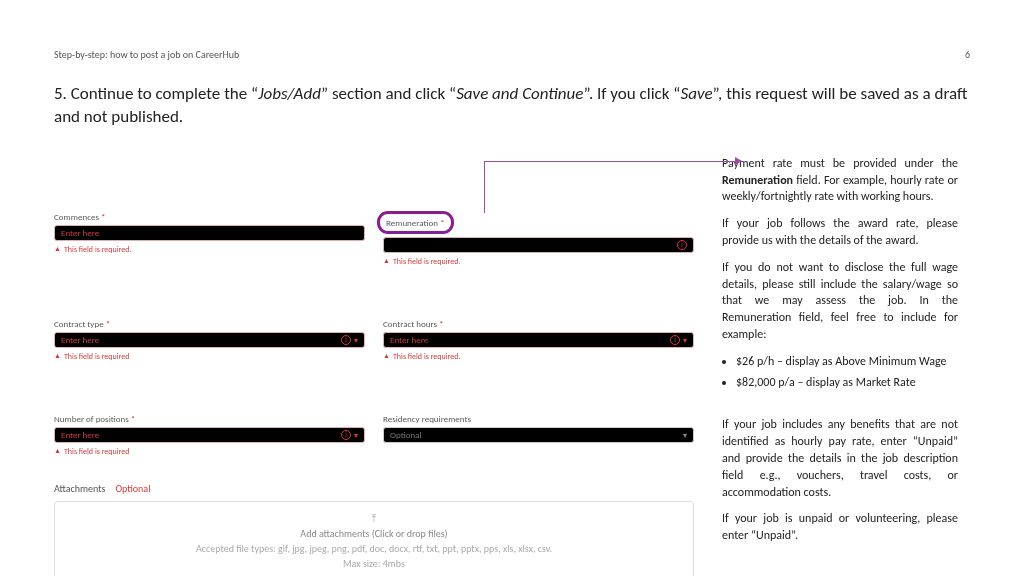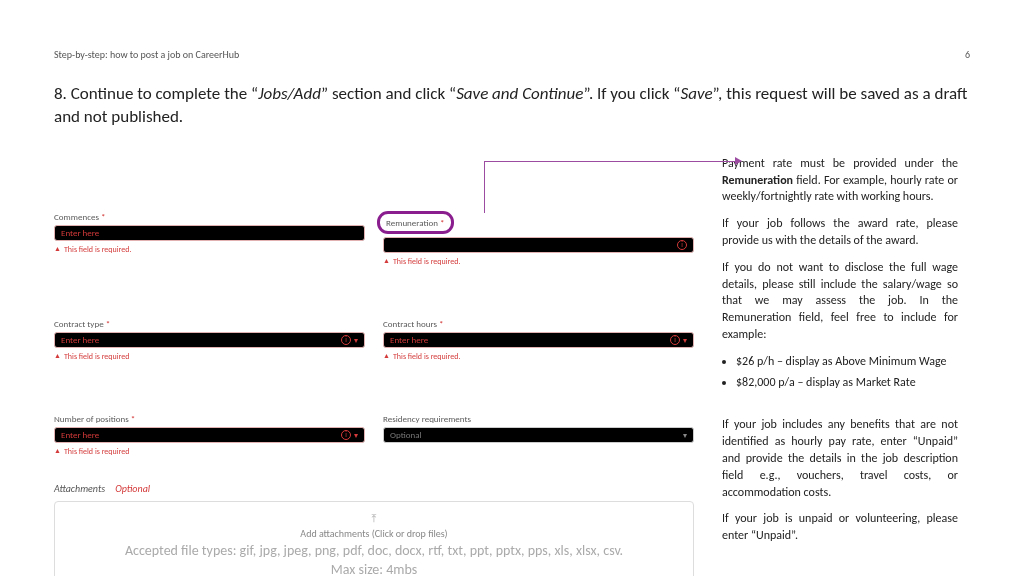--- a/index.html
+++ b/index.html
@@ -33,30 +33,30 @@
   .finput .icons { display: flex; gap: 3px; align-items: center; }
   .icon-info { width: 10px; height: 10px; border: 1px solid #d43a3a; border-radius: 50%; font-size: 7px; line-height: 8px; text-align: center; color: #d43a3a; }
   .icon-caret { font-size: 8px; color: #d43a3a; }
   .fval { display: flex; align-items: center; gap: 3px; font-size: 8px; color: #d43a3a; margin-top: 3px; margin-bottom: 8px; }
   .fval .tri { font-size: 7px; }
   .remun-wrap {
     position: relative; display: inline-flex; align-items: center;
     padding: 3px 6px; border: 3px solid #8a1e8f; border-radius: 11px;
     margin-left: -6px; margin-bottom: 3px;
   }
-  .attach-row { margin-top: 18px; display: flex; align-items: center; gap: 10px; font-style: italic; }
+  .attach-row { margin-top: 18px; display: flex; align-items: center; gap: 10px; }
   .attach-label { font-size: 10px; color: #555; }
   .optional-badge { font-size: 10px; color: #d43a3a; }
   .drop-zone {
     margin-top: 6px; border: 1px solid #ddd; border-radius: 4px;
     padding: 10px 0 10px 0; text-align: center; color: #999;
   }
   .drop-zone .up { font-size: 11px; color: #aaa; }
   .drop-zone .l1 { font-size: 10px; color: #888; margin-top: 2px; }
-  .drop-zone .l2, .drop-zone .l3 { font-size: 14px; color: #aaa; margin-top: 2px; }
+  .drop-zone .l2, .drop-zone .l3 { font-size: 10px; color: #aaa; margin-top: 2px; }
   .btn-row { margin-top: 10px; display: flex; justify-content: flex-end; align-items: center; gap: 17px; }
   .btn { font-size: 9px; padding: 4px 9px; border-radius: 3px; }
   .btn-cancel { color: #6b1f73; }
   .btn-save { background: #6b1f73; color: #fff; }
   .btn-save-cont { background: #6b1f73; color: #fff; border: 3px solid #8a1e8f; border-radius: 6px; padding: 3px 8px; }
   .arrow-line {
     position: absolute; top: 6px; left: 430px; height: 1px; width: 252px; background: #9c4da2;
   }
   .arrow-head {
     position: absolute; top: 2px; left: 681px; width: 0; height: 0;
@@ -75,21 +75,21 @@
 </head>
 <body>
 
 <div class="page">
   <div class="running-head">
     <span>Step-by-step: how to post a job on CareerHub</span>
     <span>6</span>
   </div>
 
   <div class="instruction">
-    <span>8. Continue to complete the “</span><span class="it">Jobs/Add</span><span>” section and click “</span><span class="it">Save and Continue</span><span>”. If you click “</span><span class="it">Save</span><span>”, this request will be saved as a draft and not published.</span>
+    <span>5. Continue to complete the “</span><span class="it">Jobs/Add</span><span>” section and click “</span><span class="it">Save and Continue</span><span>”. If you click “</span><span class="it">Save</span><span>”, this request will be saved as a draft and not published.</span>
   </div>
 
   <div class="content-row">
     <div class="arrow-drop"></div>
     <div class="arrow-line"></div>
     <div class="arrow-head"></div>
 
     <div class="form-shot">
       <div class="form-shot-inner">
 

